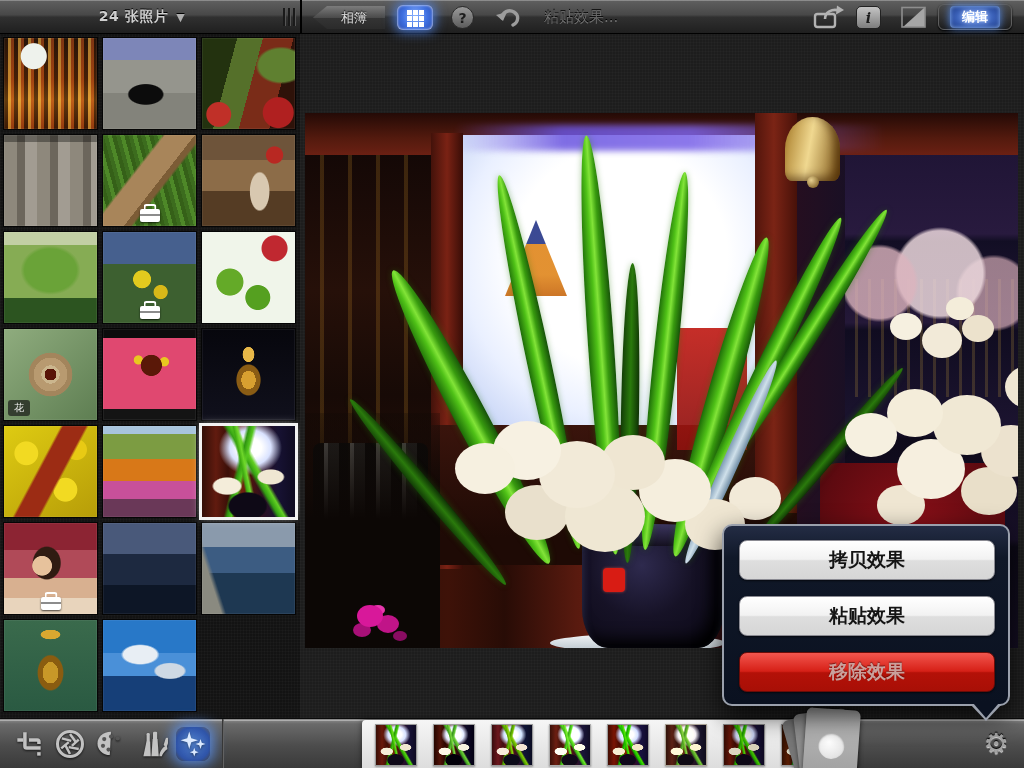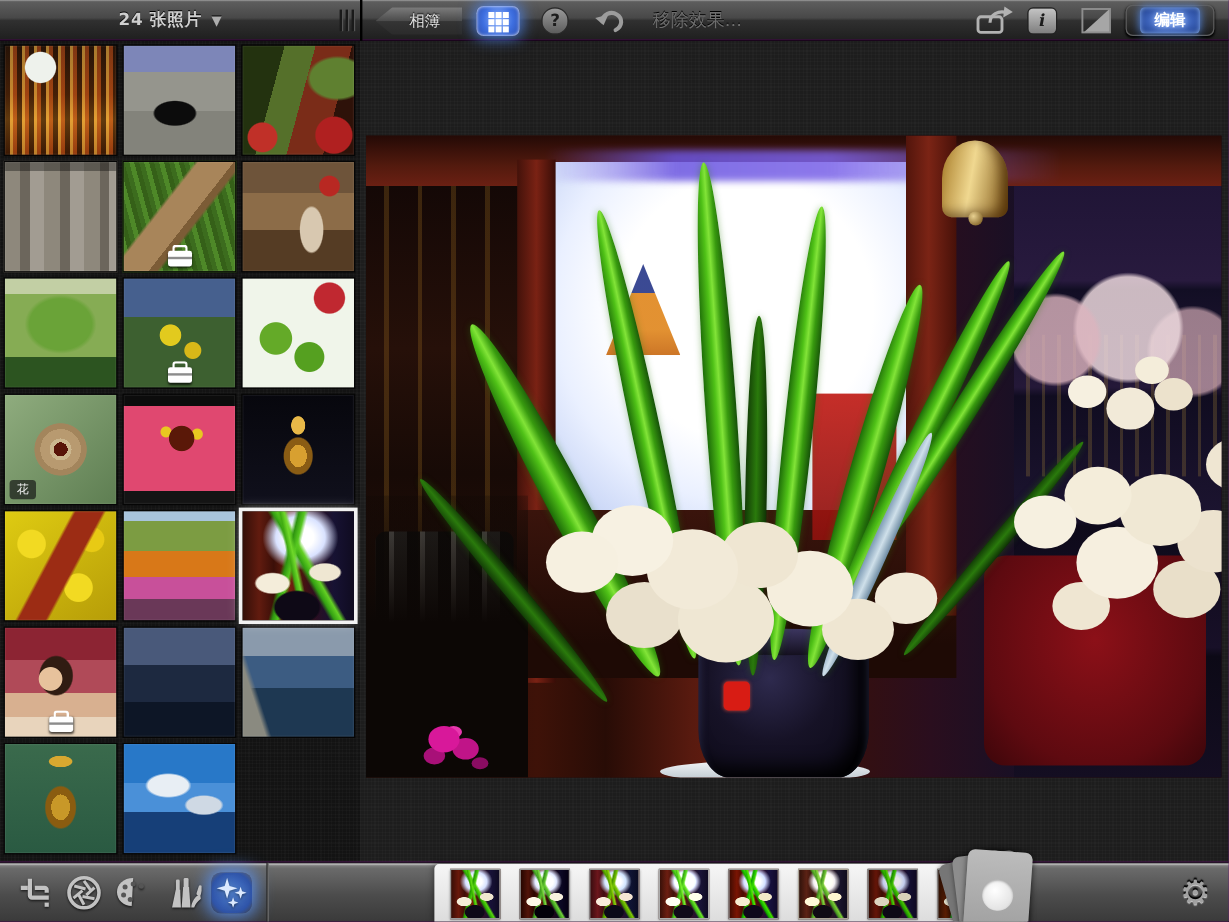--- a/index.html
+++ b/index.html
@@ -1,18 +1,18 @@
 <!DOCTYPE html>
 <html><head>
 <meta charset="utf-8">
 <style>
   * { margin:0; padding:0; box-sizing:border-box; }
   html,body { width:1024px; height:768px; overflow:hidden; background:#111;
     font-family:"DejaVu Sans","Liberation Sans",sans-serif; }
-  .stage { position:relative; width:1024px; height:768px; background:#a21caf; }
+  .stage { position:relative; width:1024px; height:768px; background:#f9a8d4; }
 
   
   .top-bar { position:absolute; left:0; top:0; width:1024px; height:34px;
     background:linear-gradient(180deg,#606060 0%,#484848 45%,#303030 52%,#1f1f1f 100%);
     border-bottom:1px solid #000; z-index:40; }
   .top-bar:before { content:""; position:absolute; left:0; top:0; width:100%; height:1px; background:rgba(255,255,255,.28); }
   .count-label { position:absolute; left:0; top:0; width:284px; height:34px; display:flex; align-items:center; justify-content:center;
     color:#cfcfcf; font-size:14px; font-weight:bold; text-shadow:0 -1px 0 #000; letter-spacing:.5px; }
   .count-caret { margin-left:8px; font-size:11px; color:#aeaeae; }
   .side-grip { position:absolute; left:283px; top:8px; width:14px; height:18px; display:flex; gap:3px; }
@@ -297,21 +297,21 @@
     </div>
 
     <div class="undo-btn">
       <svg width="30" height="25" viewBox="0 0 30 25">
         <path d="M8 13 C8 7, 15 4, 20 7 C25 10, 25 17, 19 20" stroke="#9c9c9c" stroke-width="3.4" fill="none" stroke-linecap="round"></path>
         <polygon points="2,10 13,7 9,16" fill="#9c9c9c"></polygon>
       </svg>
     </div>
 
     <div class="caption-field">
-      <span>移除效果...</span>
+      <span>粘贴效果...</span>
     </div>
 
     <div class="share-btn">
       <svg width="34" height="25" viewBox="0 0 34 25">
         <rect x="3" y="9" width="20" height="13" rx="2.5" fill="none" stroke="#b2b2b2" stroke-width="2.4"></rect>
         <path d="M13 14 C13 7, 20 3.5, 27 5.5" stroke="#b2b2b2" stroke-width="2.6" fill="none"></path>
         <polygon points="25,0.5 32,5 24,9.5" fill="#b2b2b2"></polygon>
       </svg>
     </div>
 
@@ -401,20 +401,27 @@
         </div>
       <div id="flowerLayer">
           <div class="flower-cluster" style="left: 150px; top: 330px; width: 60px; height: 51px; background: rgb(246, 240, 224); box-shadow: rgb(247, 241, 226) 42px -18px 0px 4px, rgb(242, 234, 216) 92px 6px 0px 8px, rgb(239, 230, 210) 148px -6px 0px 2px, rgb(245, 238, 221) 190px 22px 0px 6px, rgb(239, 231, 211) 120px 48px 0px 10px, rgb(233, 224, 204) 52px 44px 0px 2px, rgb(239, 230, 210) 230px 56px 0px 0px, rgb(242, 234, 216) 270px 30px 0px -4px;"></div>
           <div class="flower-cluster" style="left: 540px; top: 300px; width: 52px; height: 44.2px; background: rgb(246, 240, 224); box-shadow: rgb(244, 237, 218) 44px -22px 0px 2px, rgb(240, 232, 212) 96px -10px 0px 8px, rgb(236, 226, 206) 140px 16px 0px 4px, rgb(246, 239, 223) 60px 34px 0px 8px, rgb(233, 223, 201) 118px 56px 0px 2px, rgb(239, 230, 210) 160px -48px 0px 0px, rgb(239, 230, 210) 30px 70px 0px -2px;"></div>
           <div class="flower-cluster" style="left: 585px; top: 200px; width: 32px; height: 27.2px; background: rgb(246, 240, 224); box-shadow: rgb(242, 234, 216) 36px 14px 0px 4px, rgb(236, 226, 204) 72px 2px 0px 0px, rgb(244, 237, 218) 54px -18px 0px -2px;"></div>
         </div>
       <div class="ph-pink-flower"></div>
     </div>
   </div>
 
+  <div class="popover">
+    <div class="pop-btn white b1">拷贝效果</div>
+    <div class="pop-btn white b2">粘贴效果</div>
+    <div class="pop-btn red b3">移除效果</div>
+    <div class="popover-tail-border"></div>
+    <div class="popover-tail"></div>
+  </div>
 
   <div class="bottom-bar">
     <div class="tools">
       <div class="tool">
         <svg width="28" height="28" viewBox="0 0 24 24">
           <path d="M7 2 h3 v12 h12 v3 H10 a3 3 0 0 1 -3 -3 Z" fill="#c2c2c2"></path>
           <path d="M2 7 h5 v3 H2 Z M12 7 h7 a3 3 0 0 1 3 3 v2 h-3 v-2 h-7 Z" fill="#c2c2c2"></path>
           <rect x="19" y="19" width="3" height="3" fill="#c2c2c2"></rect>
         </svg>
       </div>

